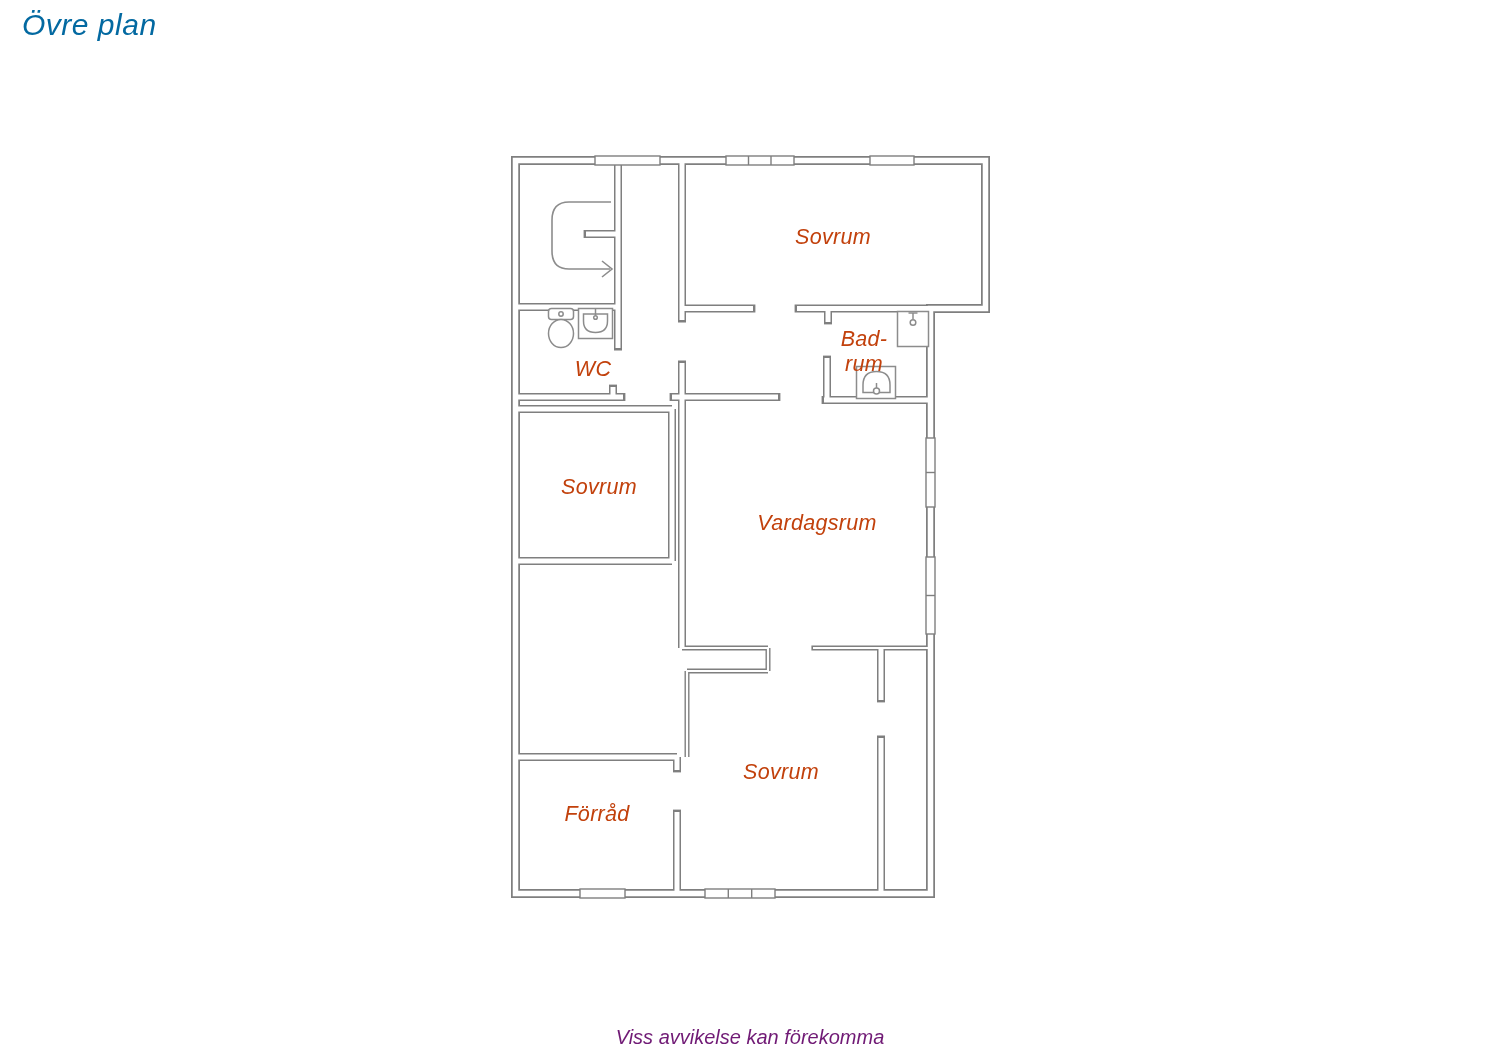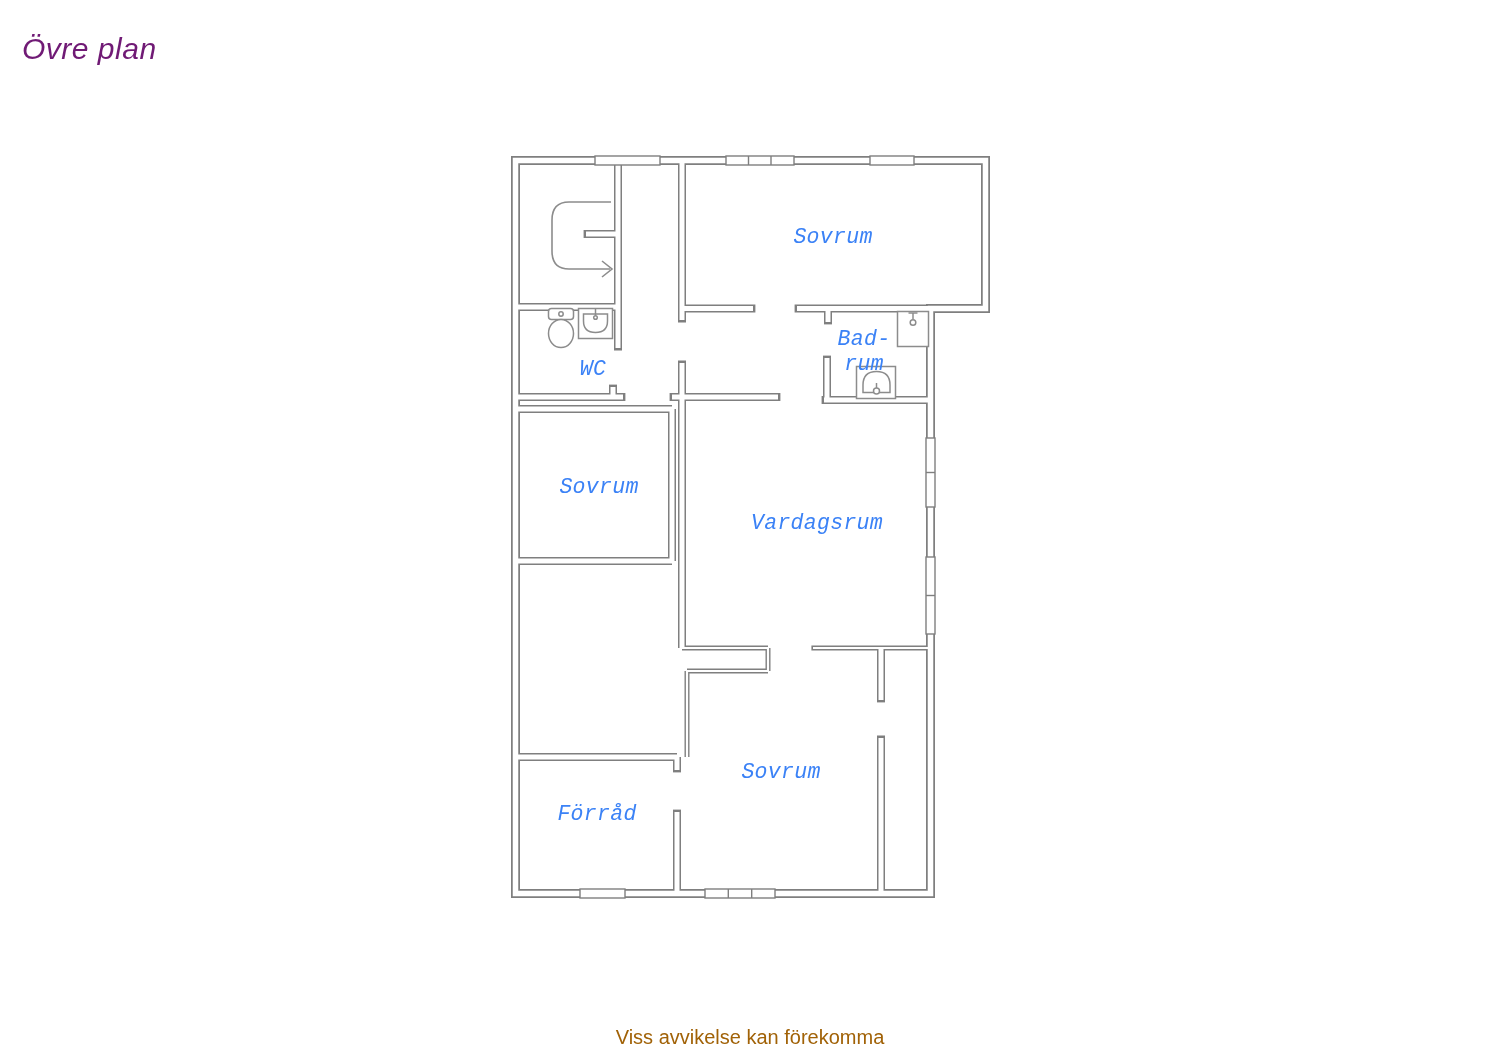--- a/index.html
+++ b/index.html
@@ -1,32 +1,32 @@
 <!DOCTYPE html>
 <html><head>
 <meta charset="utf-8">
 <style>
   html,body{margin:0;padding:0;}
   body{
     width:1500px;height:1060px;position:relative;background:#ffffff;
     font-family:"Liberation Sans",sans-serif;overflow:hidden;
   }
   .plan-title{
-    position:absolute;left:22px;top:32px;
-    font-size:30px;font-style:italic;color:#701a75;letter-spacing:.5px;
+    position:absolute;left:22px;top:8px;
+    font-size:30px;font-style:italic;color:#0369a1;letter-spacing:.5px;
   }
   .disclaimer{
     position:absolute;left:750px;top:1037px;transform:translate(-50%,-50%);
-    font-size:20px;color:#a16207;white-space:nowrap;
+    font-size:20px;font-style:italic;color:#701a75;white-space:nowrap;
   }
   #plan-svg{position:absolute;left:0;top:0;}
   .room-label{
     position:absolute;transform:translate(-50%,-50%);
-    font-size:21.5px;font-style:italic;color:#3b82f6;
-    text-align:center;white-space:pre-line;line-height:1.15;letter-spacing:.3px;font-family:Liberation Mono, monospace;
+    font-size:21.5px;font-style:italic;color:#c2410c;
+    text-align:center;white-space:pre-line;line-height:1.15;letter-spacing:.3px;
   }
 </style>
 </head>
 <body>
 
 <div class="plan-title">Övre plan</div>
 
 <svg id="plan-svg" width="1500" height="1060" viewBox="0 0 1500 1060" aria-hidden="true">
     <path d="M 515.5 160.5 H 985.5 V 308.5 H 930.5 V 893.5 H 515.5 Z" fill="none" stroke="#7f7f7f" stroke-width="9" stroke-linejoin="miter"></path>
     <line x1="618" y1="160.5" x2="618" y2="350.4" stroke="#7f7f7f" stroke-width="8"></line>

